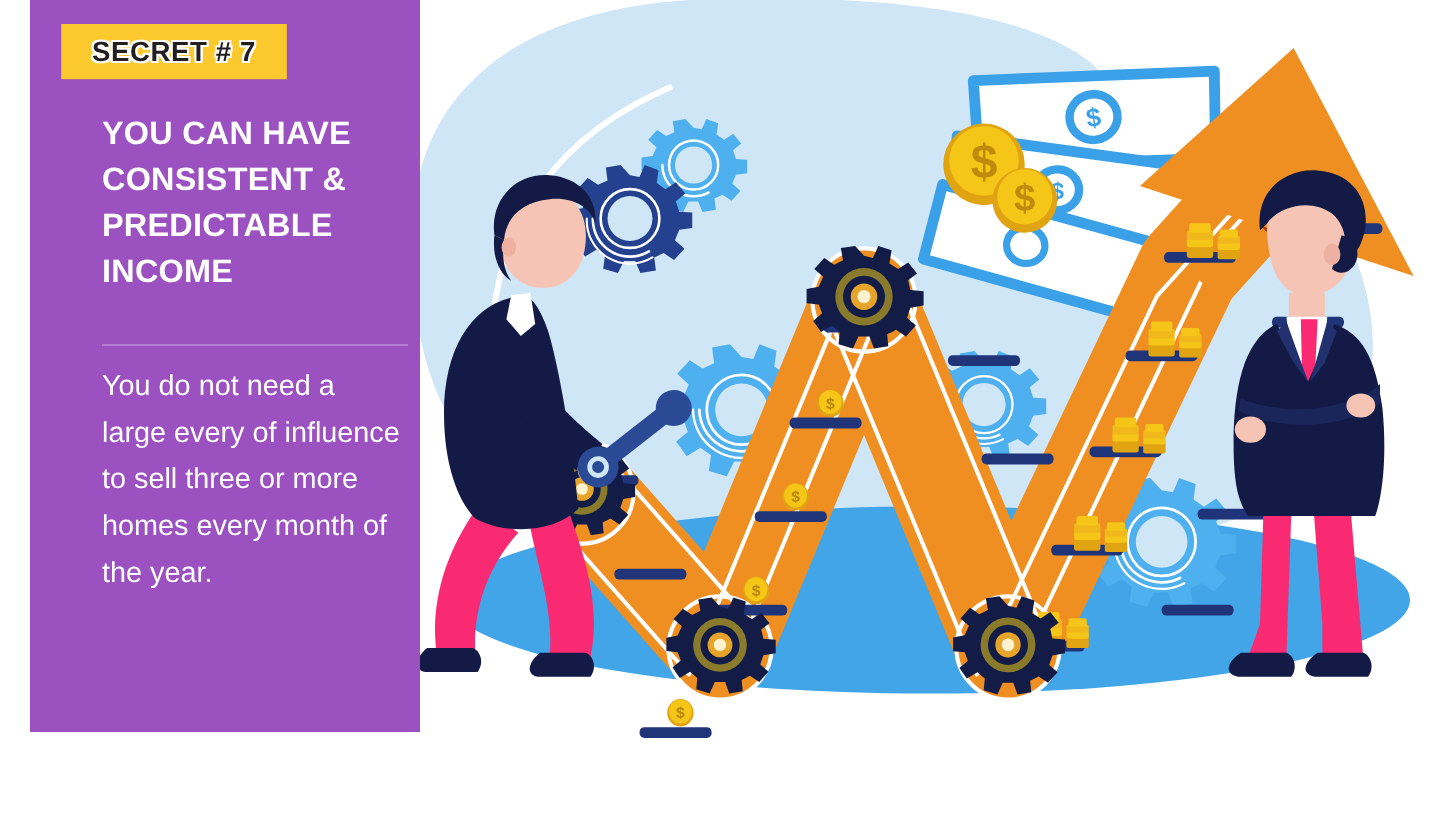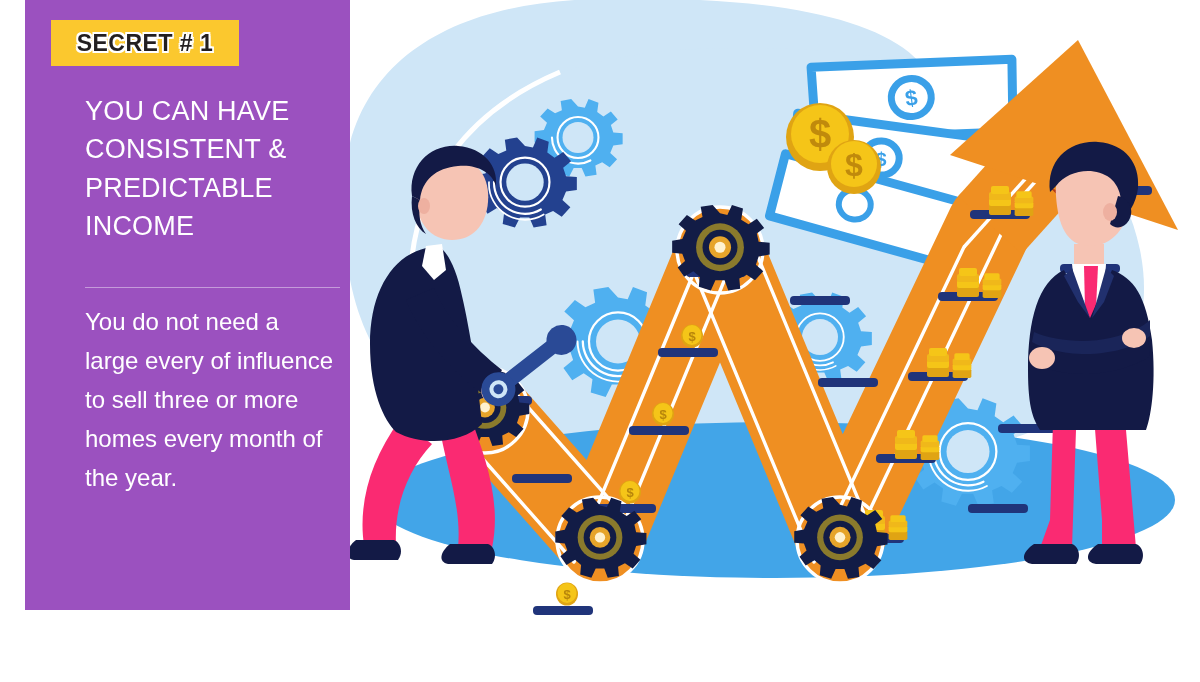--- a/index.html
+++ b/index.html
@@ -8,38 +8,38 @@
 
   
   .panel{position:absolute;left:25px;top:0;width:325px;height:610px;background:#9b51bf;}
   .badge{position:absolute;left:26px;top:20px;width:188px;height:46px;background:#fbc82e;
          display:flex;align-items:center;justify-content:center;}
   .badge-text{font-size:23px;font-weight:bold;color:#231f20;letter-spacing:.5px;
       text-shadow:
        -1.6px -1.6px 0 #fff, 1.6px -1.6px 0 #fff, -1.6px 1.6px 0 #fff, 1.6px 1.6px 0 #fff,
        -1.6px 0 0 #fff, 1.6px 0 0 #fff, 0 -1.6px 0 #fff, 0 1.6px 0 #fff;}
   .headline{position:absolute;left:60px;top:92px;width:272px;color:#ffffff;
-            font-size:27px;font-weight:normal;line-height:1.42;letter-spacing:.2px;}
+            font-size:27px;font-weight:bold;line-height:1.42;letter-spacing:.2px;}
   .divider{position:absolute;left:60px;top:287px;width:255px;height:1px;background:rgba(255,255,255,.42);}
   .body-copy{position:absolute;left:60px;top:303px;width:250px;color:#ffffff;
              font-size:24px;line-height:1.62;font-weight:400;}
 
   
   .art{position:absolute;left:350px;top:0;width:850px;height:682px;}
   .art svg{display:block;width:850px;height:682px;}
 </style>
 </head>
 <body>
 
 <div id="stage">
 
   <div class="panel">
 
     <div class="badge">
-      <span class="badge-text">SECRET # 1</span>
+      <span class="badge-text">SECRET # 7</span>
     </div>
 
     <div class="headline">YOU CAN HAVE CONSISTENT &amp; PREDICTABLE INCOME</div>
 
     <div class="divider"></div>
 
     <div class="body-copy">You do not need a large every of influence to sell three or more homes every month of the year.</div>
   </div>
 
   <div class="art">

